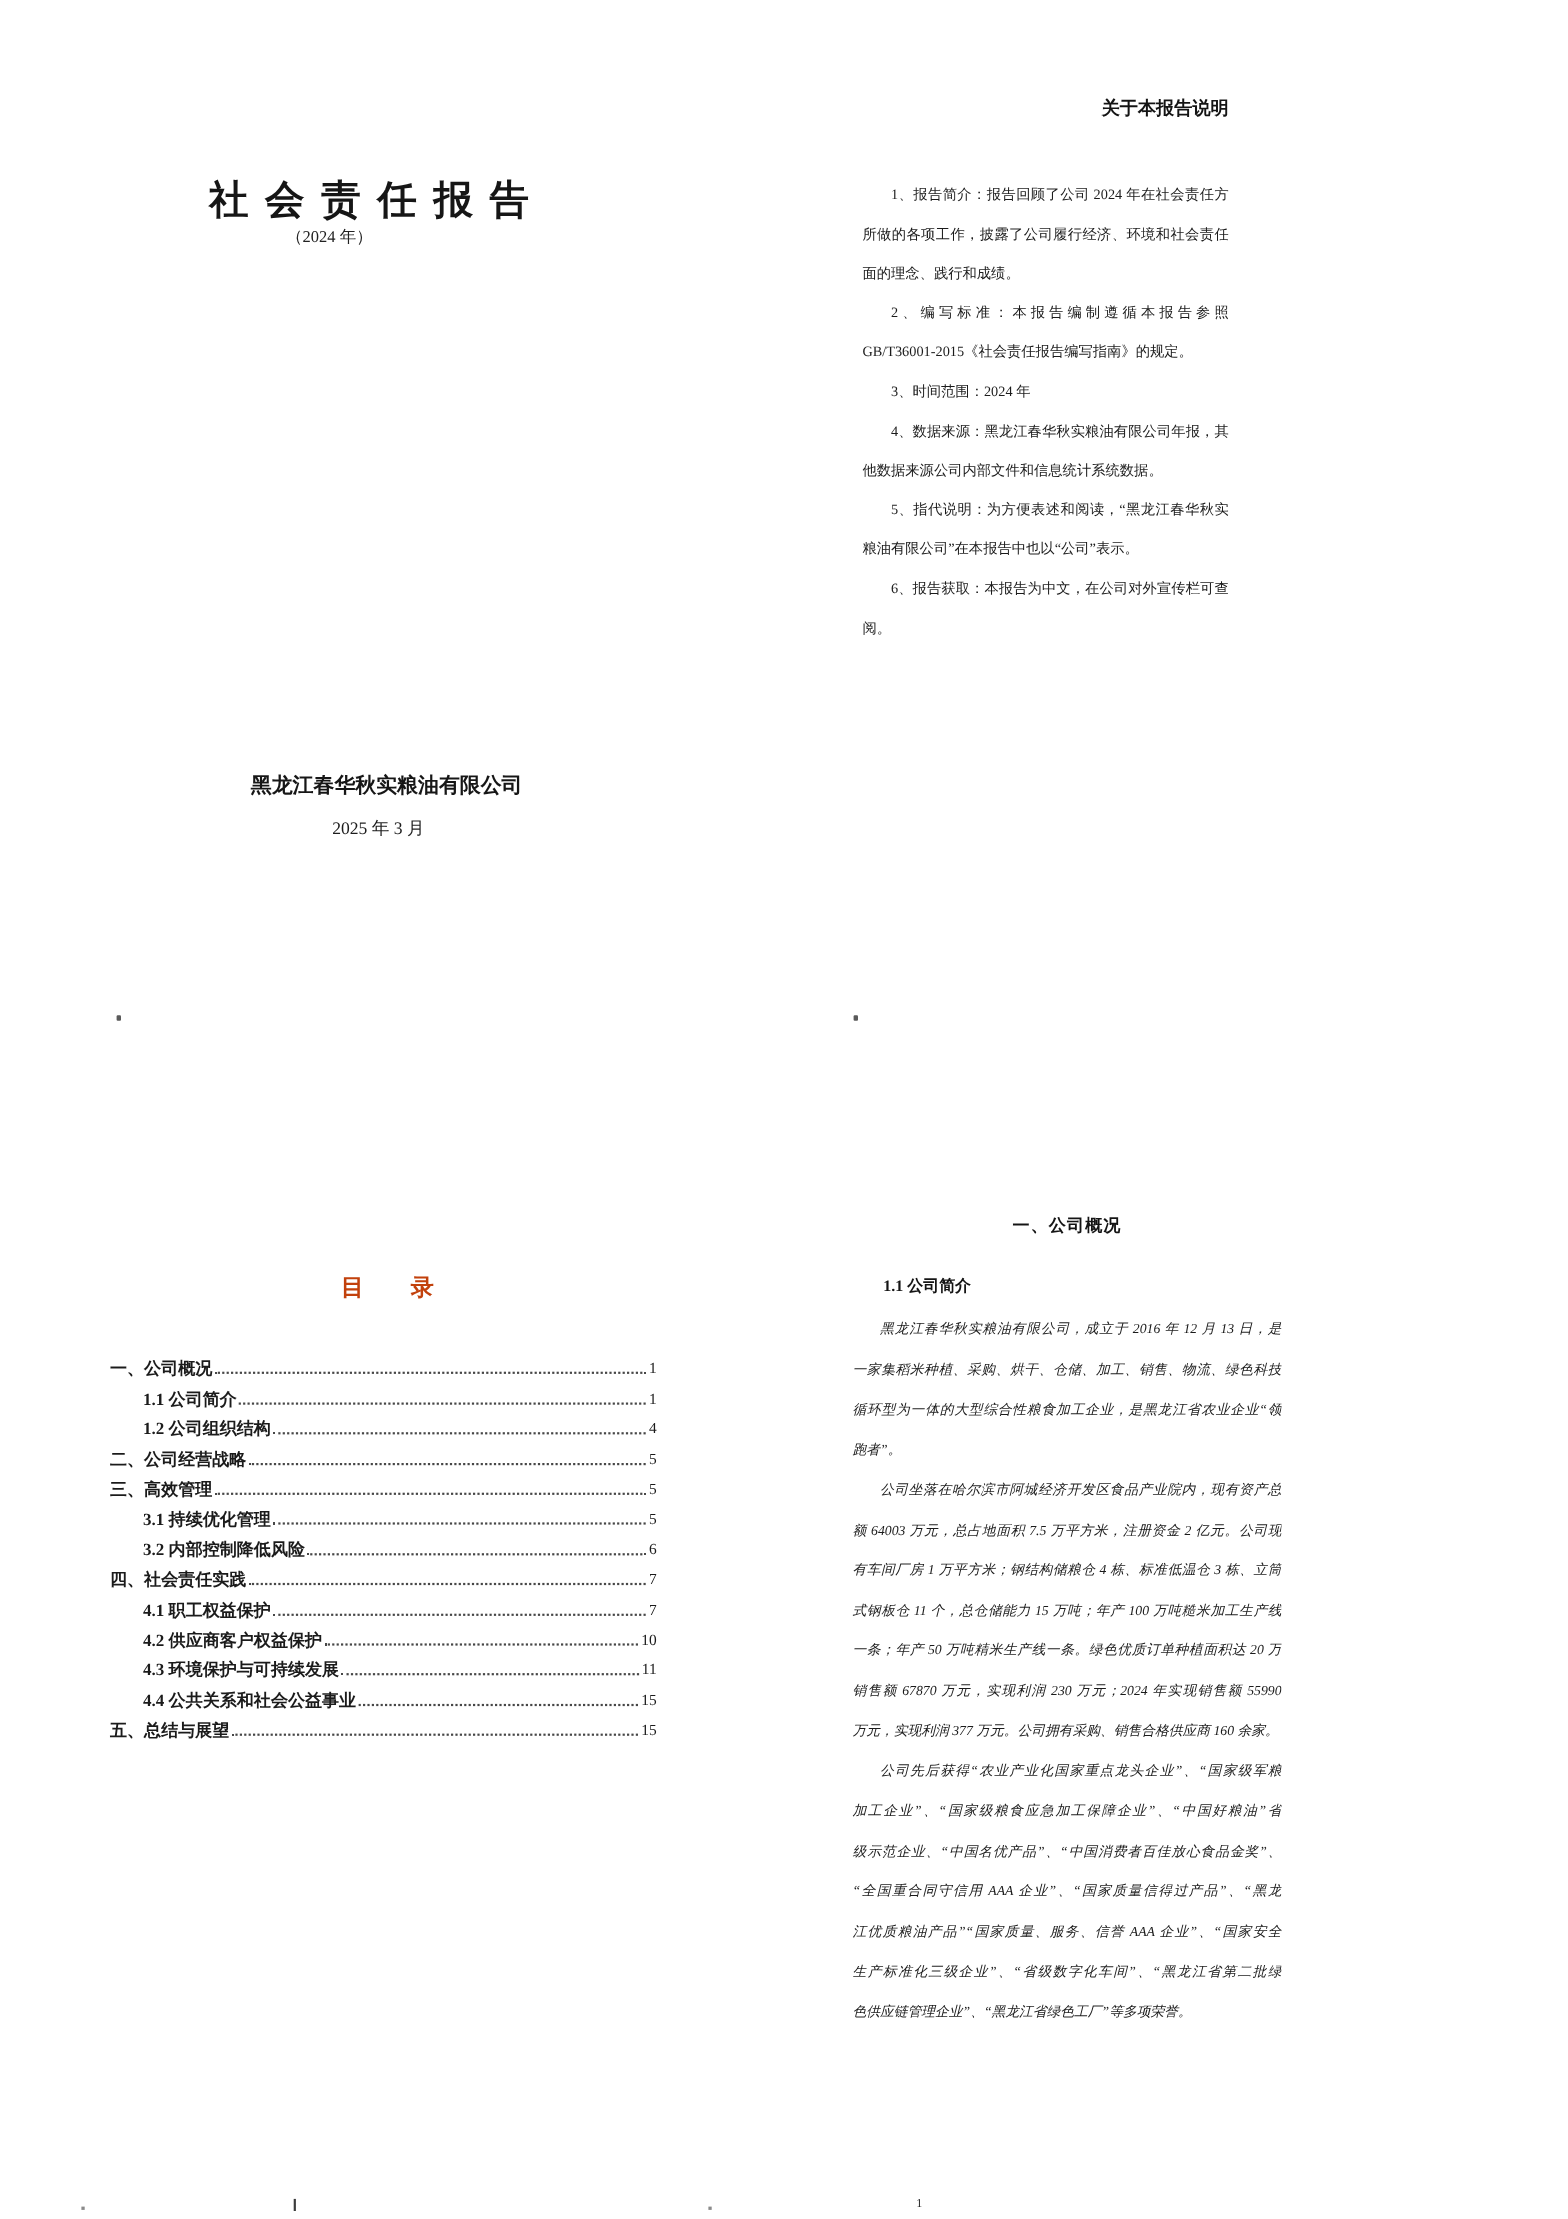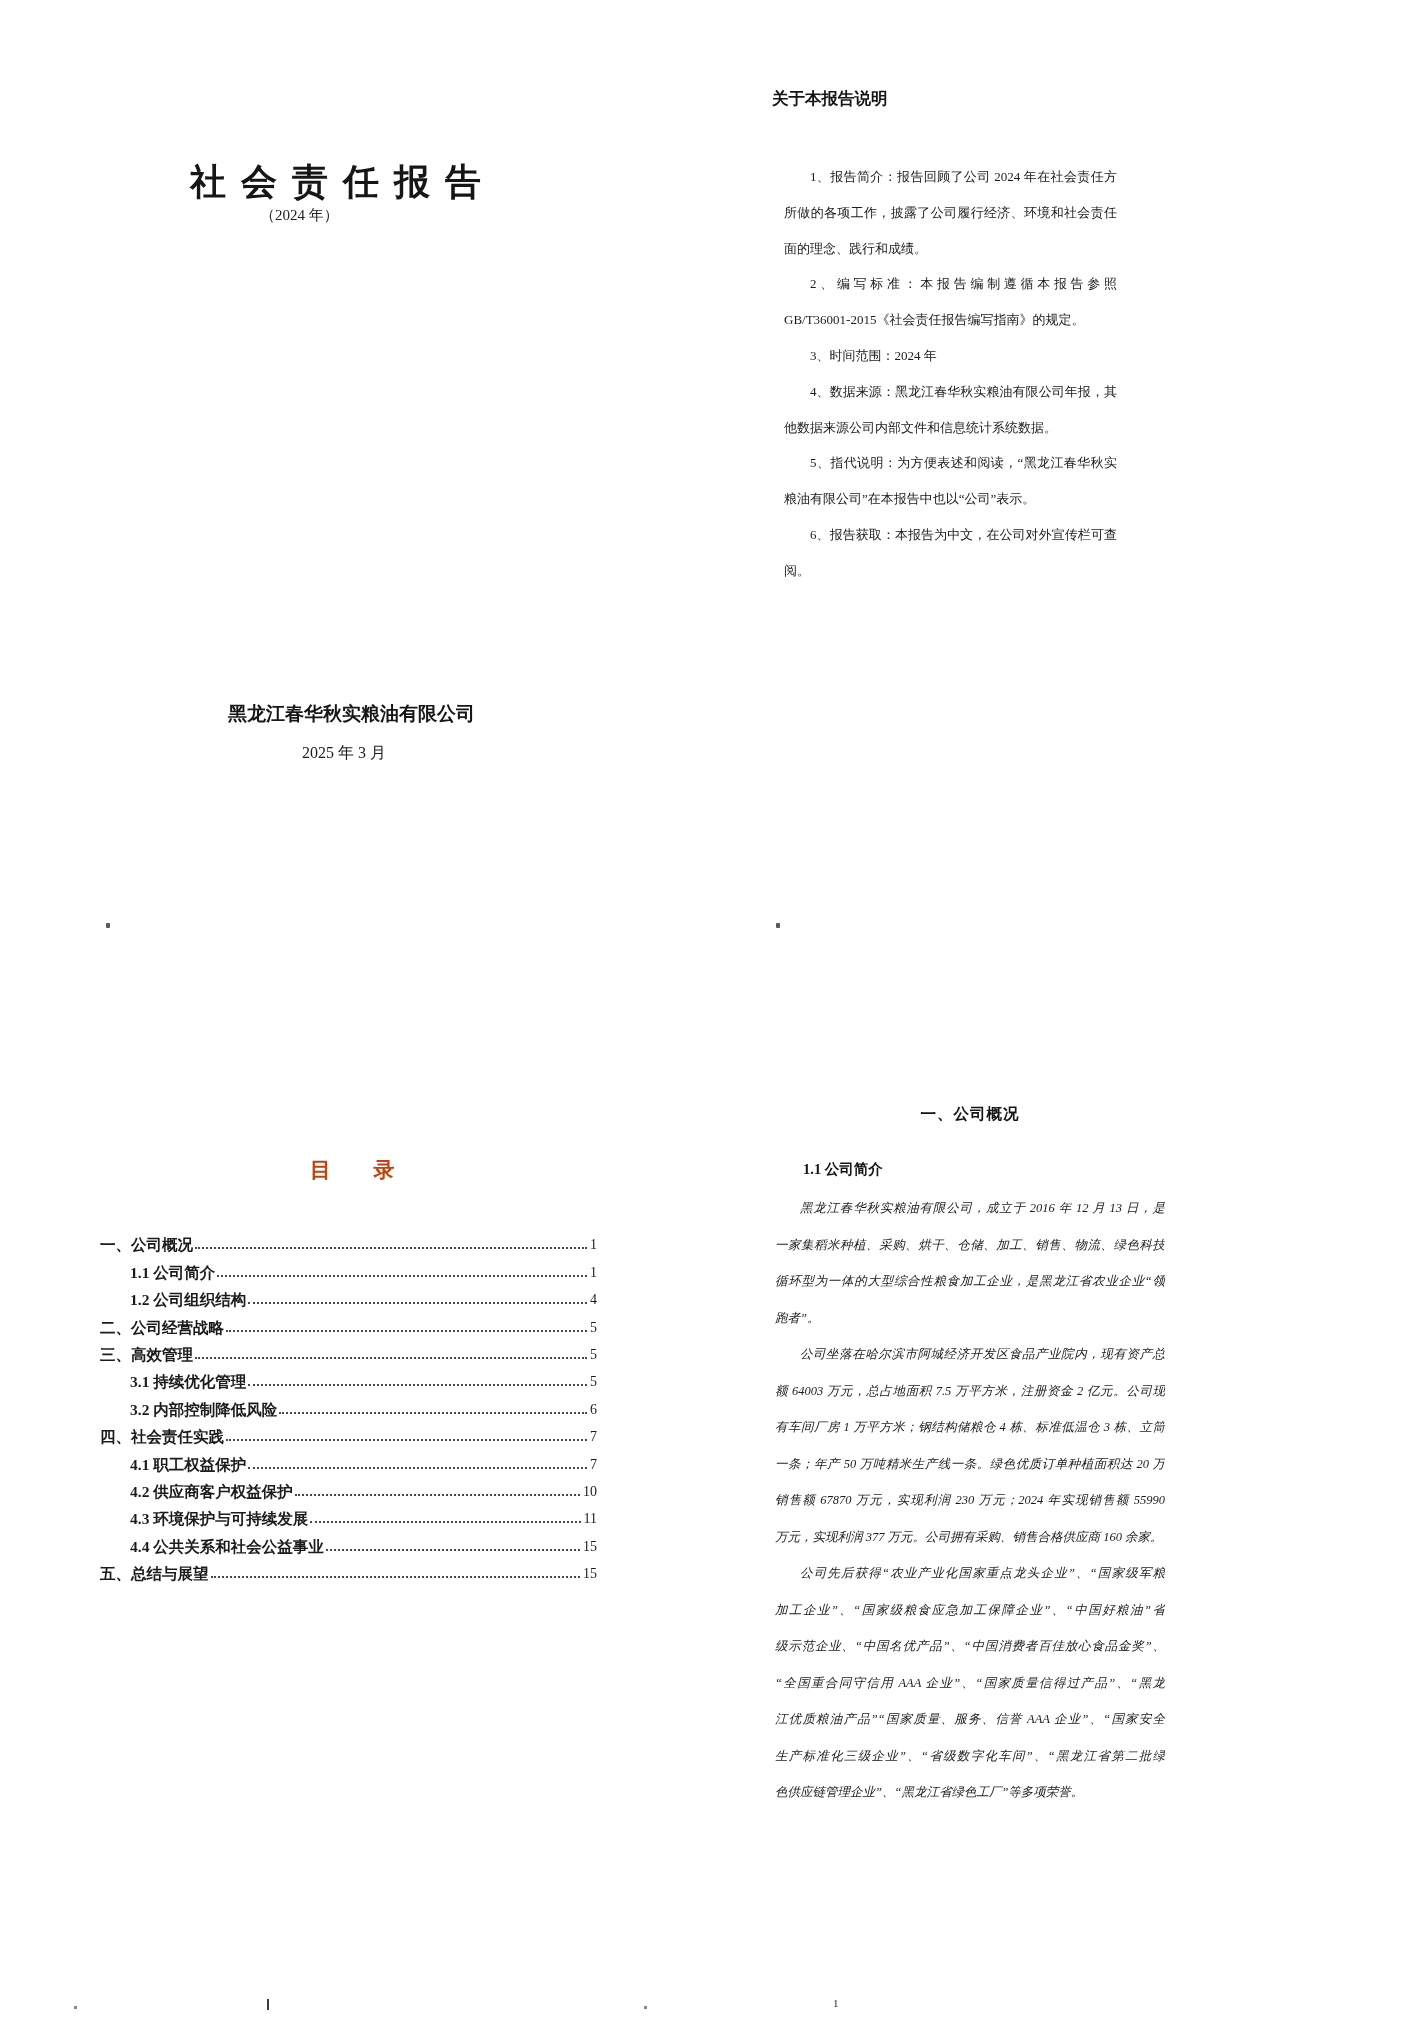--- a/index.html
+++ b/index.html
@@ -29,21 +29,21 @@
     font-size: 19px; font-weight: 700; white-space: pre; color: #161616;
   }
   .cover-date {
     position: absolute; left: 302px; top: 743px;
     font-size: 16px; white-space: pre; color: #1c1c1c;
   }
 
   
   .about-title {
     position: absolute; left: 772px; top: 88px; width: 345px;
-    text-align: left; font-size: 16.5px; font-weight: 700; color: #141414;
+    text-align: right; font-size: 16.5px; font-weight: 700; color: #141414;
   }
   .about-body { position: absolute; left: 772px; top: 159px; width: 345px; }
   .about-body .bline {
     height: 35.8px; line-height: 35.8px; font-size: 13px; margin-left: 12px;
   }
 
   
   .bline {
     text-align: justify; text-align-last: justify;
     overflow: hidden; white-space: normal; color: #1b1b1b;
@@ -215,20 +215,21 @@
     <div class="ov-h1">一、公司概况</div>
     <div class="ov-h2">1.1 公司简介</div>
     <div class="ov-body">
         <div class="bline first">黑龙江春华秋实粮油有限公司，成立于 2016 年 12 月 13 日，是</div>
         <div class="bline">一家集稻米种植、采购、烘干、仓储、加工、销售、物流、绿色科技</div>
         <div class="bline">循环型为一体的大型综合性粮食加工企业，是黑龙江省农业企业“领</div>
         <div class="bline last">跑者”。</div>
         <div class="bline first">公司坐落在哈尔滨市阿城经济开发区食品产业院内，现有资产总</div>
         <div class="bline">额 64003 万元，总占地面积 7.5 万平方米，注册资金 2 亿元。公司现</div>
         <div class="bline">有车间厂房 1 万平方米；钢结构储粮仓 4 栋、标准低温仓 3 栋、立筒</div>
+        <div class="bline">式钢板仓 11 个，总仓储能力 15 万吨；年产 100 万吨糙米加工生产线</div>
         <div class="bline">一条；年产 50 万吨精米生产线一条。绿色优质订单种植面积达 20 万</div>
         <div class="bline">销售额 67870 万元，实现利润 230 万元；2024 年实现销售额 55990</div>
         <div class="bline last">万元，实现利润 377 万元。公司拥有采购、销售合格供应商 160 余家。</div>
         <div class="bline first">公司先后获得“农业产业化国家重点龙头企业”、“国家级军粮</div>
         <div class="bline">加工企业”、“国家级粮食应急加工保障企业”、“中国好粮油”省</div>
         <div class="bline">级示范企业、“中国名优产品”、“中国消费者百佳放心食品金奖”、</div>
         <div class="bline">“全国重合同守信用 AAA 企业”、“国家质量信得过产品”、“黑龙</div>
         <div class="bline">江优质粮油产品”“国家质量、服务、信誉 AAA 企业”、“国家安全</div>
         <div class="bline">生产标准化三级企业”、“省级数字化车间”、“黑龙江省第二批绿</div>
         <div class="bline last">色供应链管理企业”、“黑龙江省绿色工厂”等多项荣誉。</div>

